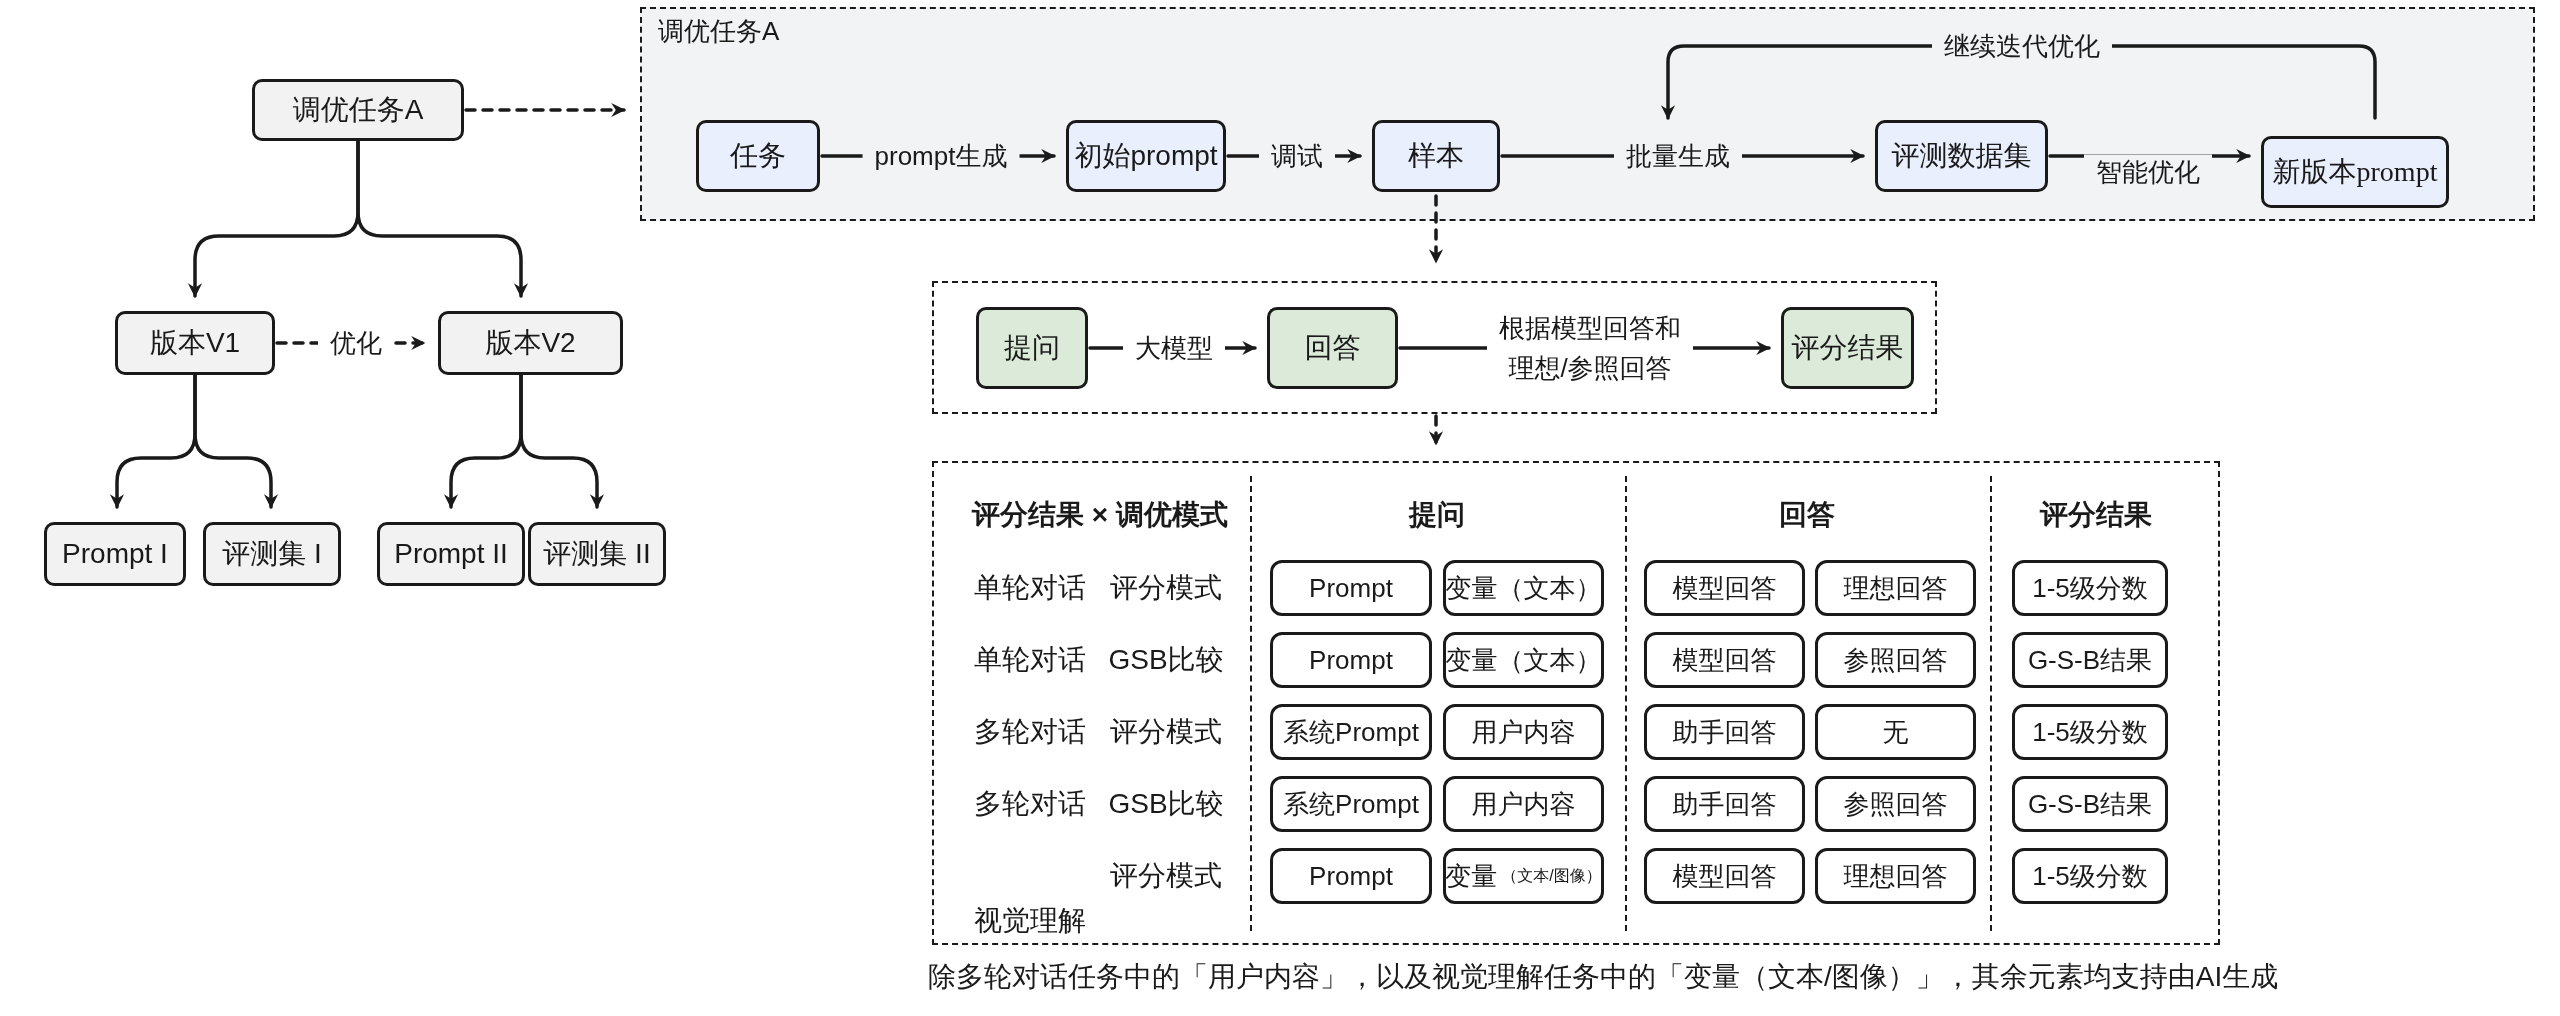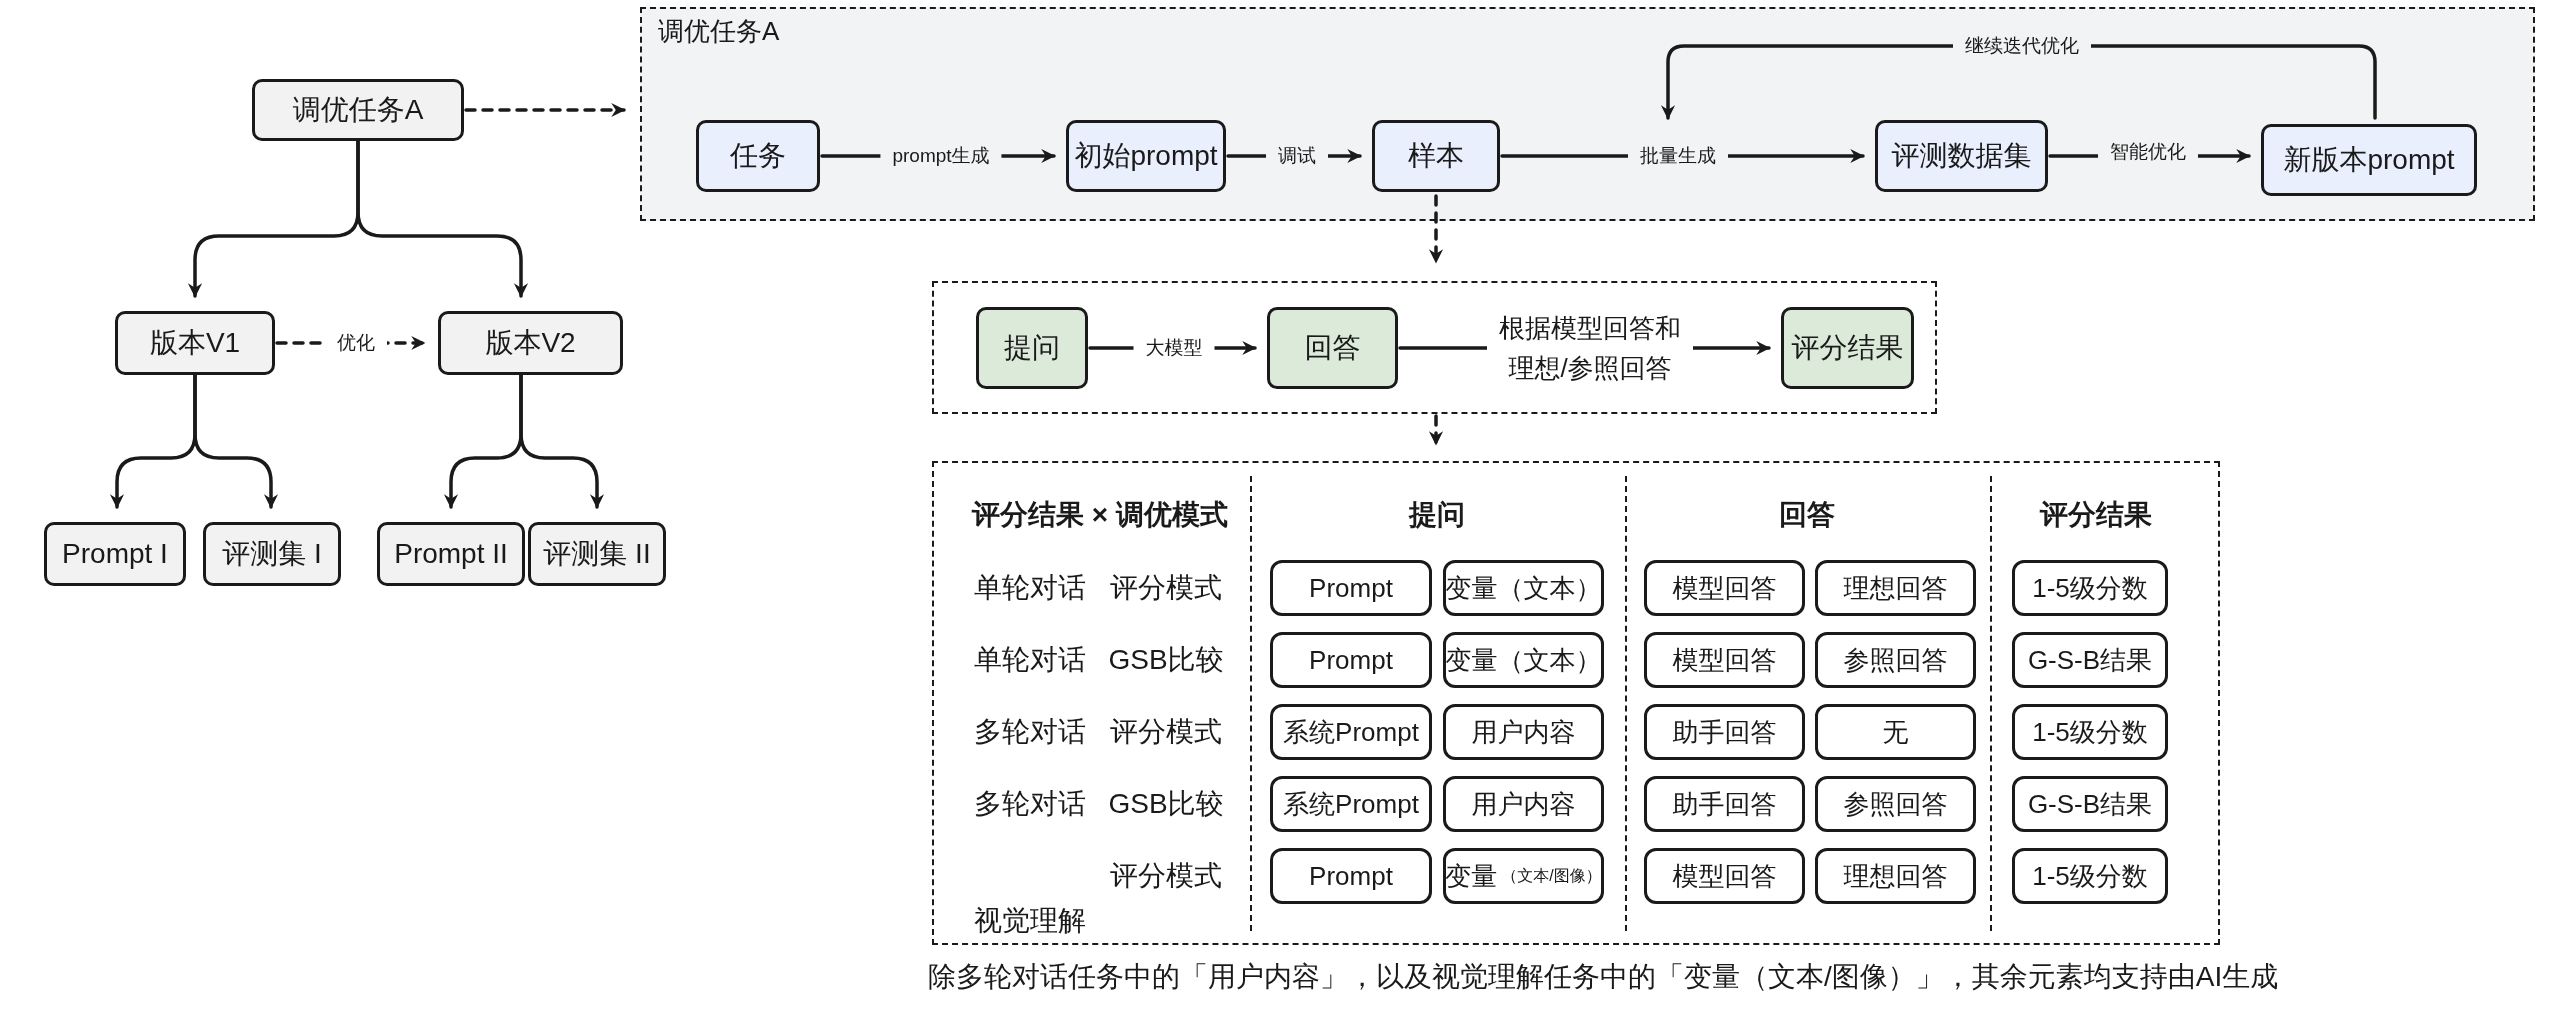--- a/index.html
+++ b/index.html
@@ -13,21 +13,21 @@
   .panel{position:absolute;box-sizing:border-box;border:2.5px dashed var(--stroke);z-index:0;}
   .panel.gray{background:var(--panel-fill);}
   .panel.white{background:#fff;}
   .panel-title{position:absolute;font-size:26px;z-index:3;white-space:nowrap;}
   .box{position:absolute;box-sizing:border-box;border:3px solid var(--stroke);border-radius:10px;
        display:flex;align-items:center;justify-content:center;font-size:28px;z-index:2;white-space:nowrap;}
   .gray{background:var(--gray-fill);}
   .blue{background:var(--blue-fill);}
   .green{background:var(--green-fill);}
   .cell{background:#fff;border-radius:12px;font-size:26px;}
-  .elabel{position:absolute;transform:translate(-50%,-50%);font-size:19px;padding:0 12px;
+  .elabel{position:absolute;transform:translate(-50%,-50%);font-size:26px;padding:0 12px;
           white-space:nowrap;z-index:3;text-align:center;}
   .on-gray{background:var(--panel-fill);}
   .on-white{background:#fff;}
   .two-line{font-size:26px;line-height:40px;}
   .th{position:absolute;transform:translate(-50%,0);font-weight:bold;font-size:28px;white-space:nowrap;z-index:3;}
   .rl{position:absolute;transform:translate(-50%,-50%);font-size:28px;white-space:nowrap;z-index:3;}
   .vdiv{position:absolute;width:0;border-left:2.5px dashed var(--stroke);z-index:1;}
   .small-suffix{font-size:16px;margin-left:4px;}
   .footnote{position:absolute;font-size:28px;white-space:nowrap;z-index:3;}
 </style>
@@ -96,27 +96,27 @@
     </div>
   <div class="box blue" style="left:1066px;top:120px;width:160px;height:72px;">
       <span>初始prompt</span>
     </div>
   <div class="box blue" style="left:1372px;top:120px;width:128px;height:72px;">
       <span>样本</span>
     </div>
   <div class="box blue" style="left:1875px;top:120px;width:173px;height:72px;">
       <span>评测数据集</span>
     </div>
-  <div class="box blue" style="left:2261px;top:124px;width:216px;height:72px;">
+  <div class="box blue" style="left:2261px;top:136px;width:188px;height:72px;font-family:Liberation Serif, serif;">
       <span>新版本prompt</span>
     </div>
   <div class="elabel on-gray" style="left:941px;top:156px;">prompt生成</div>
   <div class="elabel on-gray" style="left:1297px;top:156px;">调试</div>
   <div class="elabel on-gray" style="left:1678px;top:156px;">批量生成</div>
-  <div class="elabel on-gray" style="left:2148px;top:152px;">智能优化</div>
+  <div class="elabel on-gray" style="left:2148px;top:172px;">智能优化</div>
   <div class="elabel on-gray" style="left:2022px;top:46px;">继续迭代优化</div>
 
   <div class="box green" style="left:976px;top:307px;width:112px;height:82px;">
       <span>提问</span>
     </div>
   <div class="elabel on-white" style="left:1174px;top:348px;">大模型</div>
   <div class="box green" style="left:1267px;top:307px;width:131px;height:82px;">
       <span>回答</span>
     </div>
   <div class="elabel on-white two-line" style="left:1590px;top:348px;">

